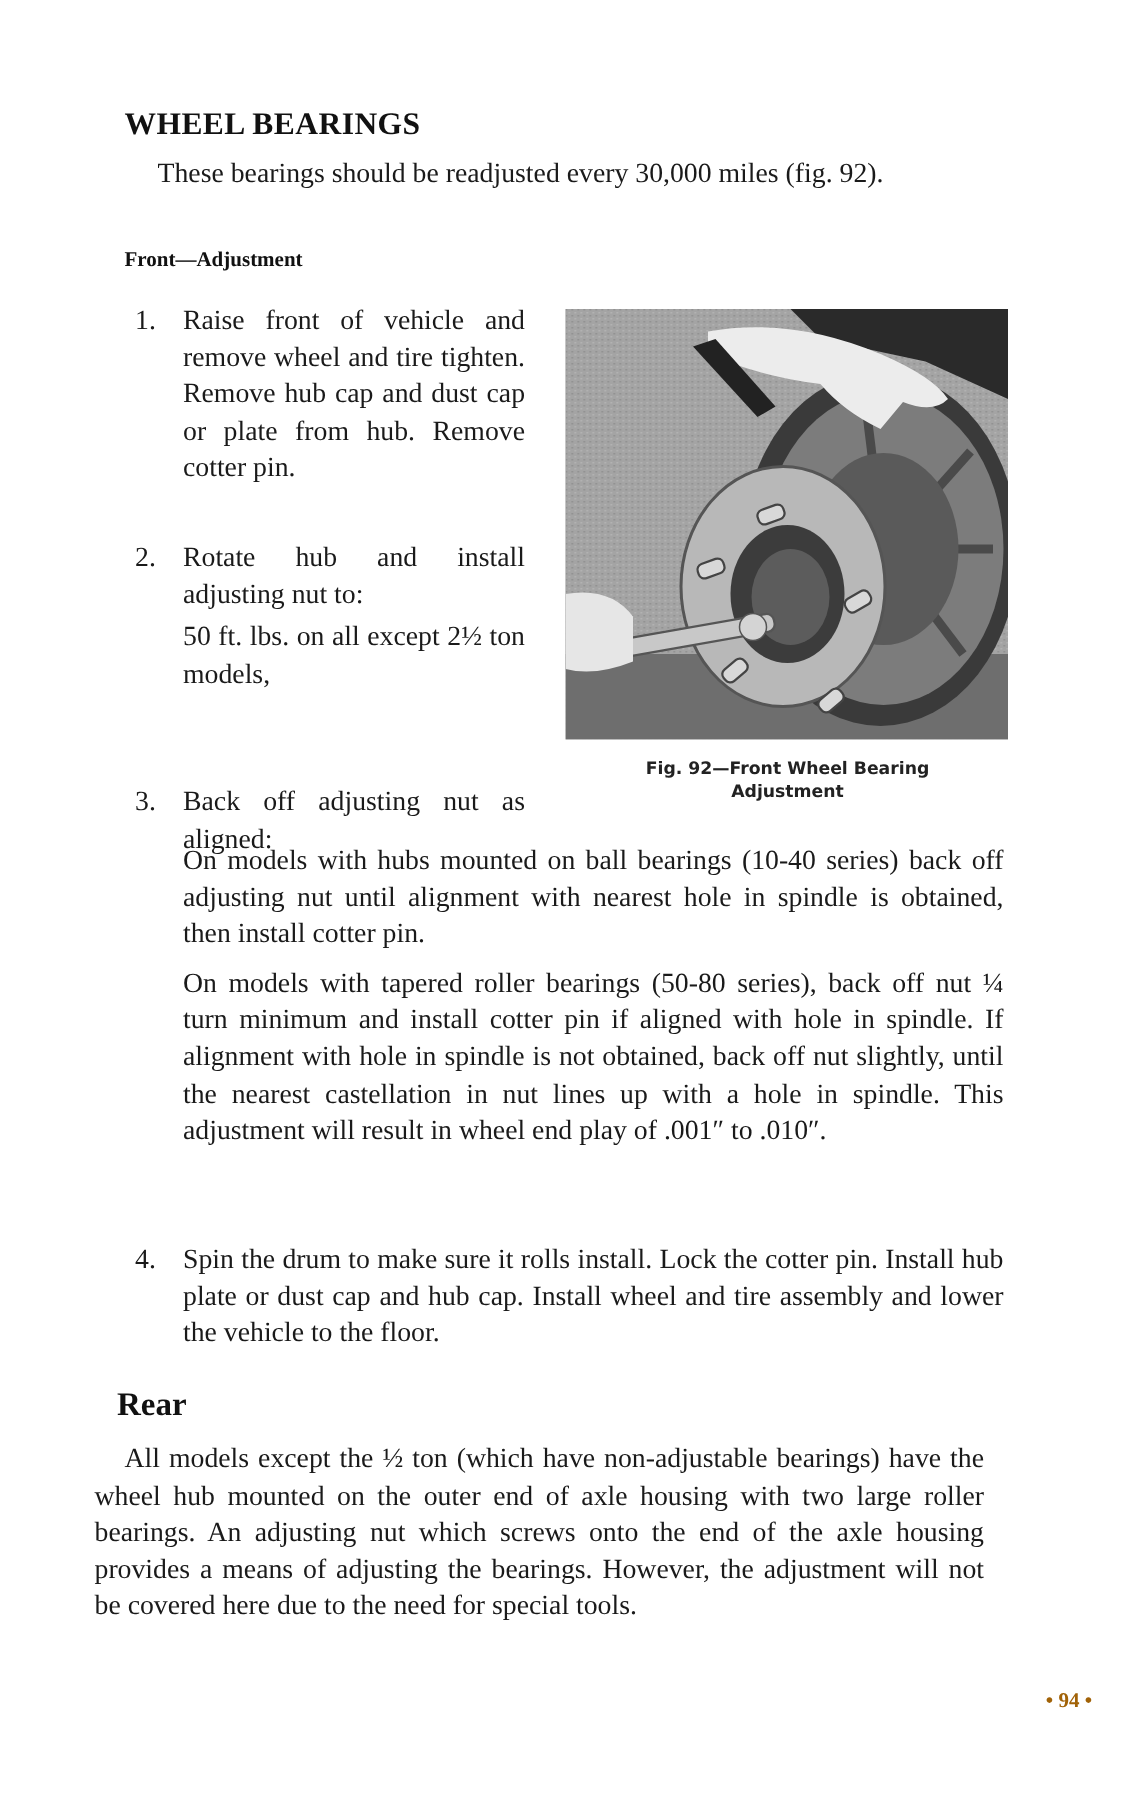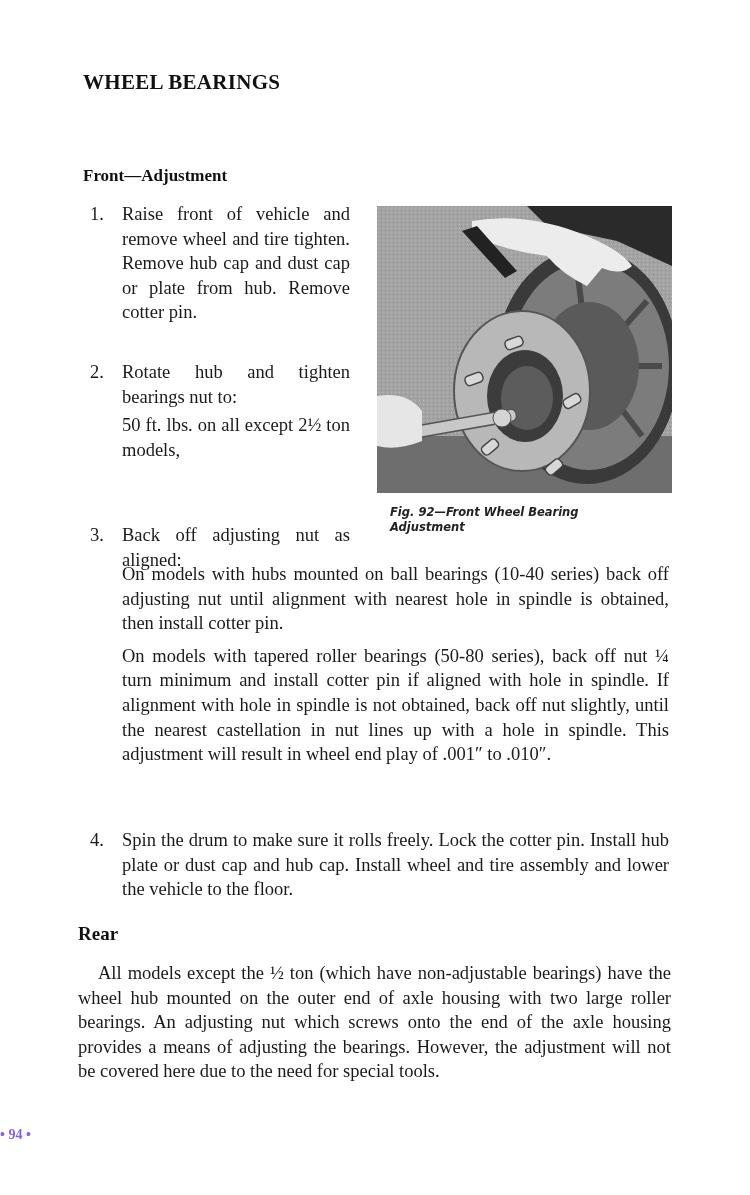--- a/index.html
+++ b/index.html
@@ -14,21 +14,21 @@
     font-family: "Liberation Serif", serif; font-weight: bold;
     font-size: 21px; letter-spacing: 0.3px; color: #111;
   }
   .intro {
     position: absolute; left: 83px; top: 104px; width: 590px;
     font-family: "Liberation Serif", serif; font-size: 18.5px; line-height: 25px;
     text-indent: 22px; text-align: justify; text-align-last: left;
   }
   .h2 {
     position: absolute; left: 83px; top: 166px;
-    font-family: "Liberation Serif", serif; font-weight: bold; font-size: 17px; color: #111;
+    font-family: "Liberation Serif", serif; font-weight: bold; font-size: 14px; color: #111;
   }
   .txt { font-family: "Liberation Serif", serif; font-size: 18.5px; line-height: 24.6px; }
   .step { position: absolute; left: 90px; }
   .step .num { position: absolute; left: 0; top: 0; width: 28px; }
   .step .body { position: absolute; left: 32px; top: 0; text-align: justify; text-align-last: left; }
   .step1 { top: 202px; }
   .step1 .body { width: 228px; }
   .step2 { top: 360px; }
   .step2 .body { width: 228px; }
   .step2 .body p { margin: 0; }
@@ -38,71 +38,72 @@
   .step3 .paras { position: absolute; left: 32px; top: 39px; width: 547px; }
   .step3 .paras p { margin: 0 0 8px 0; text-align: justify; text-align-last: left; }
   .step4 { top: 828px; }
   .step4 .body { width: 547px; }
   .figure {
     position: absolute; left: 377px; top: 206px; width: 295px; height: 287px;
     background: #9a9a9a; overflow: hidden;
   }
   .figure svg { display: block; }
   .caption {
-    position: absolute; left: 390px; top: 505px; width: 270px; 
-    font-family: "DejaVu Sans", sans-serif; font-style: italic; font-weight: bold;
+    position: absolute; left: 390px; top: 505px; width: 270px; text-align: center;
+    font-family: "DejaVu Sans", sans-serif; font-weight: bold;
     font-size: 11.5px; line-height: 15px; color: #222;
   }
   .h3 {
     position: absolute; left: 78px; top: 923px;
-    font-family: "Liberation Serif", serif; font-weight: bold; font-size: 19px; color: #111;
+    font-family: "Liberation Serif", serif; font-weight: bold; font-size: 22px; color: #111;
   }
   .rear {
-    position: absolute; left: 78px; top: 961px; width: 593px;
+    position: absolute; left: 63px; top: 961px; width: 593px;
     text-indent: 20px; text-align: justify; text-align-last: left; font-family: Liberation Serif, serif;
   }
   .pagenum {
-    position: absolute; left: 0; width: 728px; top: 1127px; text-align: left;
-    font-family: "Liberation Serif", serif; font-weight: bold; font-size: 14px; color: #8b5cf6;
+    position: absolute; left: 0; width: 728px; top: 1127px; text-align: right;
+    font-family: "Liberation Serif", serif; font-weight: bold; font-size: 14px; color: #a16207;
   }
 </style>
 </head>
 <body>
 
 <div class="page">
 
   <div class="h1">WHEEL BEARINGS</div>
+  <div class="intro">These bearings should be readjusted every 30,000 miles (fig. 92).</div>
 
   <div class="h2">Front—Adjustment</div>
 
   <div class="step step1 txt">
     <span class="num">1.</span>
     <div class="body">Raise front of vehicle and remove wheel and tire tighten. Remove hub cap and dust cap or plate from hub. Remove cotter pin.</div>
   </div>
 
   <div class="step step2 txt">
     <span class="num">2.</span>
     <div class="body">
-      <p>Rotate hub and tighten bearings nut to:</p>
+      <p>Rotate hub and install adjusting nut to:</p>
       <p>50 ft. lbs. on all except 2½ ton models,</p>
     </div>
   </div>
 
   <div class="step step3 txt">
     <span class="num">3.</span>
     <div class="body">Back off adjusting nut as aligned:</div>
     <div class="paras">
       <p>On models with hubs mounted on ball bearings (10-40 series) back off adjusting nut until alignment with nearest hole in spindle is obtained, then install cotter pin.</p>
       <p>On models with tapered roller bearings (50-80 series), back off nut ¼ turn minimum and install cotter pin if aligned with hole in spindle. If alignment with hole in spindle is not obtained, back off nut slightly, until the nearest castellation in nut lines up with a hole in spindle. This adjustment will result in wheel end play of .001″ to .010″.</p>
     </div>
   </div>
 
   <div class="step step4 txt">
     <span class="num">4.</span>
-    <div class="body">Spin the drum to make sure it rolls freely. Lock the cotter pin. Install hub plate or dust cap and hub cap. Install wheel and tire assembly and lower the vehicle to the floor.</div>
+    <div class="body">Spin the drum to make sure it rolls install. Lock the cotter pin. Install hub plate or dust cap and hub cap. Install wheel and tire assembly and lower the vehicle to the floor.</div>
   </div>
 
   <div class="figure">
     <svg width="295" height="287" viewBox="0 0 295 287">
       <defs>
         <pattern id="grain" width="4" height="4" patternUnits="userSpaceOnUse">
           <rect width="4" height="4" fill="#a4a4a4"></rect>
           <rect width="1" height="1" fill="#8c8c8c"></rect>
           <rect x="2" y="2" width="1" height="1" fill="#b6b6b6"></rect>
         </pattern>

